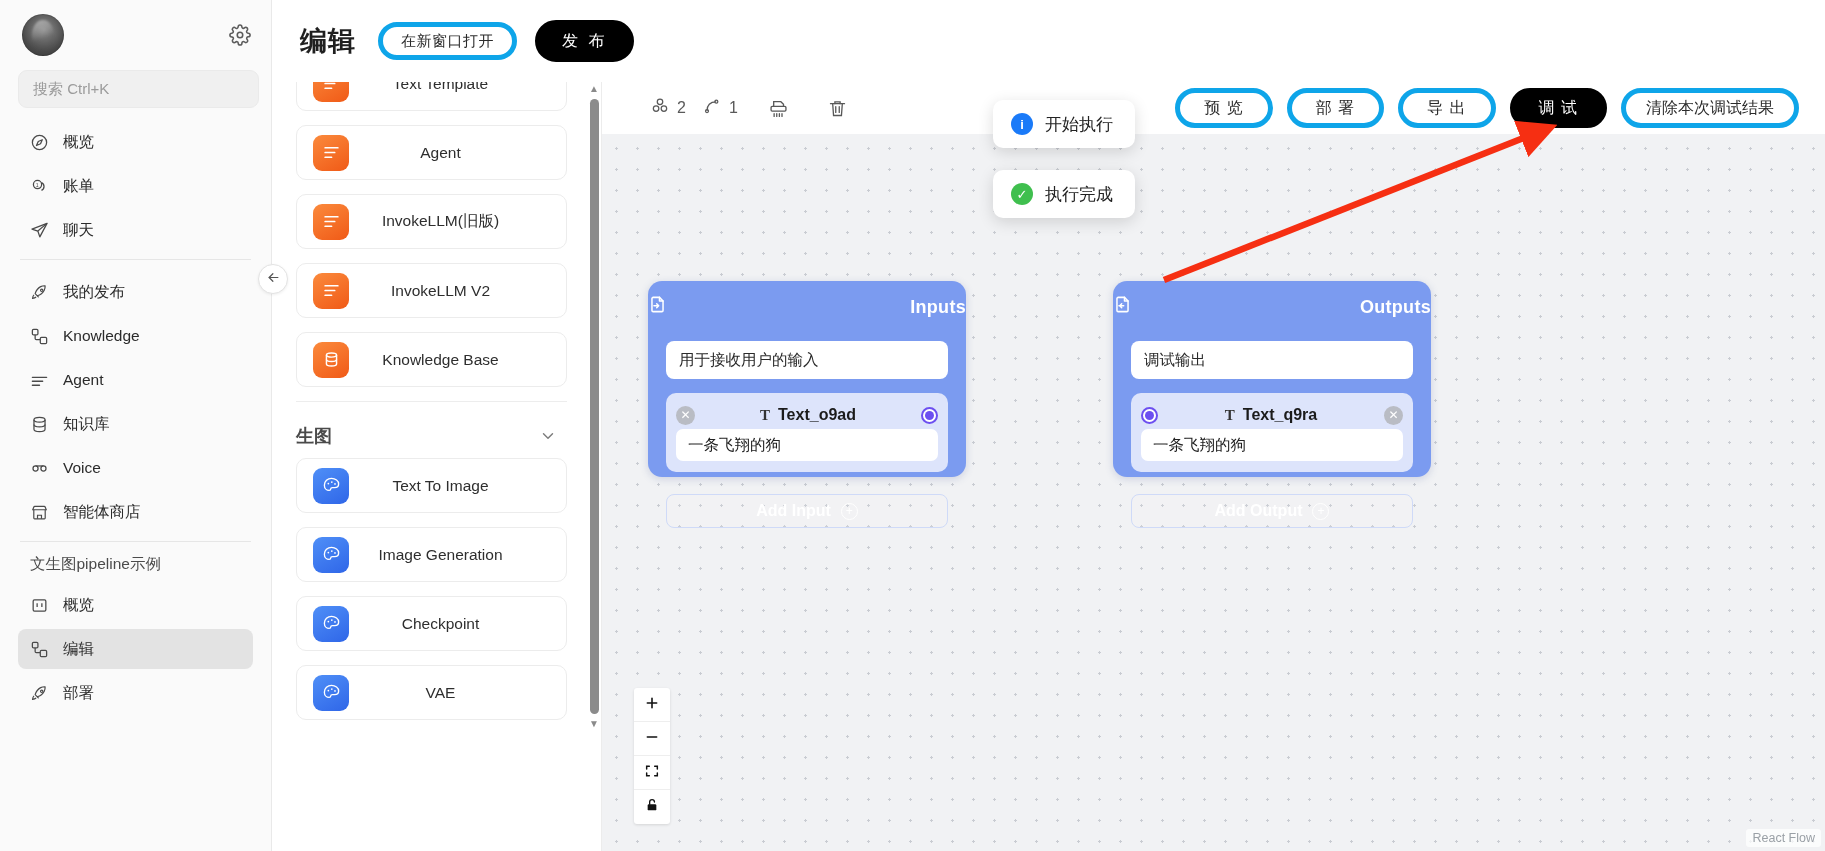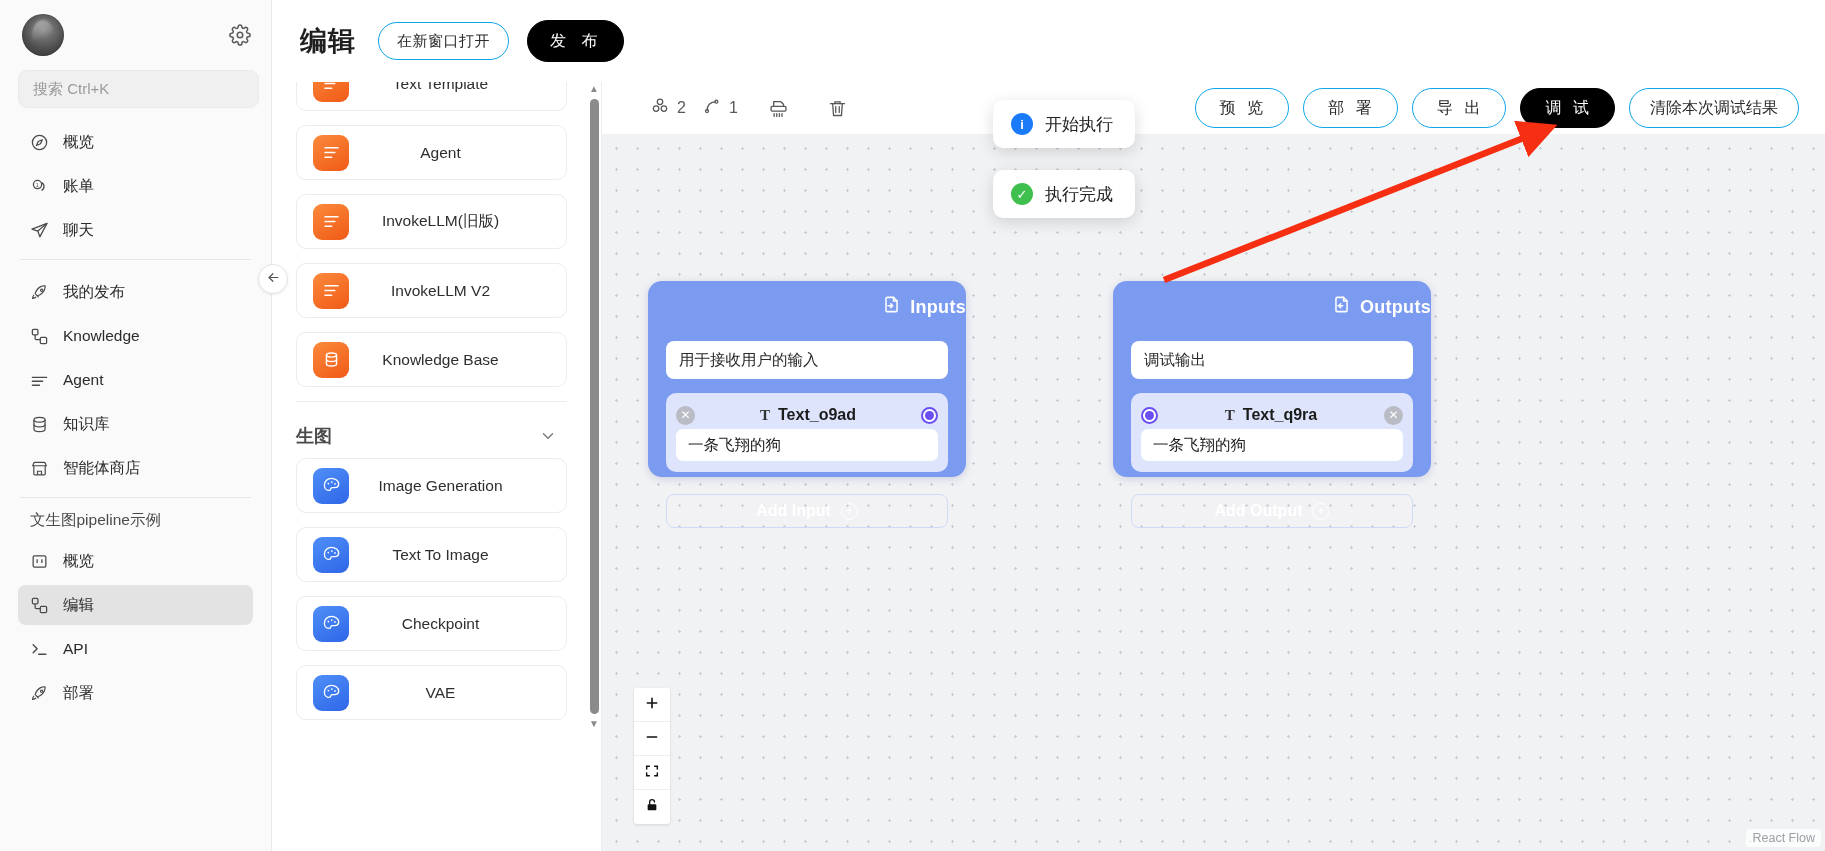--- a/index.html
+++ b/index.html
@@ -117,24 +117,24 @@
 
   
   #header {
     position: absolute; left: 272px; top: 0; right: 0; height: 82px;
     background: #fff; z-index: 30;
     display: flex; align-items: center;
     padding-left: 28px;
   }
   .page-title { font-size: 27px; font-weight: 700; letter-spacing: 1px; }
   .btn {
-    border-radius: 999px; border: 1px solid #0ea5e9; background: #fff;
+    border-radius: 999px; border: 5px solid #0ea5e9; background: #fff;
     font-size: 15px; color: #2b2b2b; cursor: pointer;
     display: inline-flex; align-items: center; justify-content: center;
-    font-family: Liberation Mono, monospace;
+    font-family: Liberation Sans, sans-serif;
   }
   .btn-open-new { height: 38px; padding: 0 18px; margin-left: 22px; letter-spacing: .5px; }
   .btn-publish {
     height: 42px; padding: 0 22px; margin-left: 18px;
     background: #000; color: #fff; border-color: #000;
     font-size: 16px; letter-spacing: 3px; font-weight: 500;
   }
 
   
   #toolstrip {
@@ -178,21 +178,21 @@
   
   #annotation { position: absolute; left: 0; top: 0; width: 1825px; height: 851px; pointer-events: none; z-index: 55; }
 
   
   .flow-node {
     position: absolute; border-radius: 14px;
     background: #7b9bf0;
     box-shadow: 0 2px 8px rgba(60,80,150,.2);
   }
   .node-head {
-    display: flex; align-items: center; justify-content: flex-end; gap: 9px;
+    display: flex; align-items: center; justify-content: space-between; gap: 9px;
     color: #fff; font-weight: 700; font-size: 18px;
     height: 52px; letter-spacing: .3px;
   }
   .node-head svg { width: 19px; height: 19px; }
   .node-desc {
     margin: 8px 18px; height: 38px; background: #fff; border-radius: 8px;
     display: flex; align-items: center; padding: 0 13px; font-size: 15.5px; color: #2a2a2a;
   }
   .port-card {
     margin: 14px 18px 0 18px; background: #dde4fb; border-radius: 10px;
@@ -340,20 +340,30 @@
           <svg viewBox="0 0 24 24" fill="none" stroke="currentColor" stroke-width="1.6">
               <ellipse cx="12" cy="6" rx="7" ry="3"></ellipse>
               <path d="M5 6v12c0 1.7 3.1 3 7 3s7-1.3 7-3V6"></path>
               <path d="M5 12c0 1.7 3.1 3 7 3s7-1.3 7-3"></path>
             </svg>
         </span>
         <span>知识库</span>
       </div>
       <div class="nav-item">
         <span class="ico">
+          <svg viewBox="0 0 24 24" fill="none" stroke="currentColor" stroke-width="1.6">
+              <circle cx="7" cy="12" r="3.2"></circle>
+              <circle cx="17" cy="12" r="3.2"></circle>
+              <path d="M7 8.8h10"></path>
+            </svg>
+        </span>
+        <span>Voice</span>
+      </div>
+      <div class="nav-item">
+        <span class="ico">
           <svg viewBox="0 0 24 24" fill="none" stroke="currentColor" stroke-width="1.5">
               <path d="M3.5 8.5h17l-1.2-3.2a1.5 1.5 0 0 0-1.4-1H6.1a1.5 1.5 0 0 0-1.4 1z"></path>
               <path d="M4.8 8.5V19a1 1 0 0 0 1 1h12.4a1 1 0 0 0 1-1V8.5"></path>
               <path d="M9.5 20v-4.5h5V20"></path>
             </svg>
         </span>
         <span>智能体商店</span>
       </div>
     </nav>
 
@@ -373,29 +383,20 @@
       </div>
       <div class="nav-item active">
         <span class="ico">
           <svg viewBox="0 0 24 24" fill="none" stroke="currentColor" stroke-width="1.6">
               <rect x="3" y="3" width="7" height="7" rx="1.5"></rect>
               <rect x="13" y="13" width="8" height="8" rx="1.5"></rect>
               <path d="M6.5 10v4.5c0 .8.7 1.5 1.5 1.5H13"></path>
             </svg>
         </span>
         <span>编辑</span>
-      </div>
-      <div class="nav-item">
-        <span class="ico">
-          <svg viewBox="0 0 24 24" fill="none" stroke="currentColor" stroke-width="1.8" stroke-linecap="round" stroke-linejoin="round">
-              <path d="M4 6l5 5-5 5"></path>
-              <path d="M11 18h9"></path>
-            </svg>
-        </span>
-        <span>API</span>
       </div>
       <div class="nav-item">
         <span class="ico">
           <svg viewBox="0 0 24 24" fill="none" stroke="currentColor" stroke-width="1.5" stroke-linejoin="round">
               <path d="M5 15c-1.5 1.5-1.8 4.5-1.8 4.5S6.2 19.2 7.7 17.7"></path>
               <path d="M10.5 17.5L6.5 13.5c1-3.5 3.6-7.2 7-8.9 1.8-.9 4-1.2 5.6-1.1.1 1.6-.2 3.8-1.1 5.6-1.7 3.4-5.4 6-8.9 7z"></path>
               <circle cx="14.8" cy="9.2" r="1.5"></circle>
             </svg>
         </span>
         <span>部署</span>
@@ -480,32 +481,32 @@
 
       <div class="pal-card">
         <span class="pal-ico blue">
           <svg viewBox="0 0 24 24" fill="none" stroke="currentColor" stroke-width="1.7">
               <path d="M12 3c-5 0-9 3.8-9 8.6 0 4.2 3 6.6 6 6.6 1.6 0 2-1 2-1.8 0-1.4 1-1.8 2.2-1.8H16c3 0 5-1.9 5-4.6C21 6.3 17 3 12 3z"></path>
               <circle cx="8" cy="9.5" r="1.1" fill="currentColor" stroke="none"></circle>
               <circle cx="12.4" cy="7.6" r="1.1" fill="currentColor" stroke="none"></circle>
               <circle cx="16.4" cy="10" r="1.1" fill="currentColor" stroke="none"></circle>
             </svg>
         </span>
-        <span class="pal-label">Image Generation</span>
+        <span class="pal-label">Text To Image</span>
       </div>
       <div class="pal-card">
         <span class="pal-ico blue">
           <svg viewBox="0 0 24 24" fill="none" stroke="currentColor" stroke-width="1.7">
               <path d="M12 3c-5 0-9 3.8-9 8.6 0 4.2 3 6.6 6 6.6 1.6 0 2-1 2-1.8 0-1.4 1-1.8 2.2-1.8H16c3 0 5-1.9 5-4.6C21 6.3 17 3 12 3z"></path>
               <circle cx="8" cy="9.5" r="1.1" fill="currentColor" stroke="none"></circle>
               <circle cx="12.4" cy="7.6" r="1.1" fill="currentColor" stroke="none"></circle>
               <circle cx="16.4" cy="10" r="1.1" fill="currentColor" stroke="none"></circle>
             </svg>
         </span>
-        <span class="pal-label">Text To Image</span>
+        <span class="pal-label">Image Generation</span>
       </div>
       <div class="pal-card">
         <span class="pal-ico blue">
           <svg viewBox="0 0 24 24" fill="none" stroke="currentColor" stroke-width="1.7">
               <path d="M12 3c-5 0-9 3.8-9 8.6 0 4.2 3 6.6 6 6.6 1.6 0 2-1 2-1.8 0-1.4 1-1.8 2.2-1.8H16c3 0 5-1.9 5-4.6C21 6.3 17 3 12 3z"></path>
               <circle cx="8" cy="9.5" r="1.1" fill="currentColor" stroke="none"></circle>
               <circle cx="12.4" cy="7.6" r="1.1" fill="currentColor" stroke="none"></circle>
               <circle cx="16.4" cy="10" r="1.1" fill="currentColor" stroke="none"></circle>
             </svg>
         </span>

